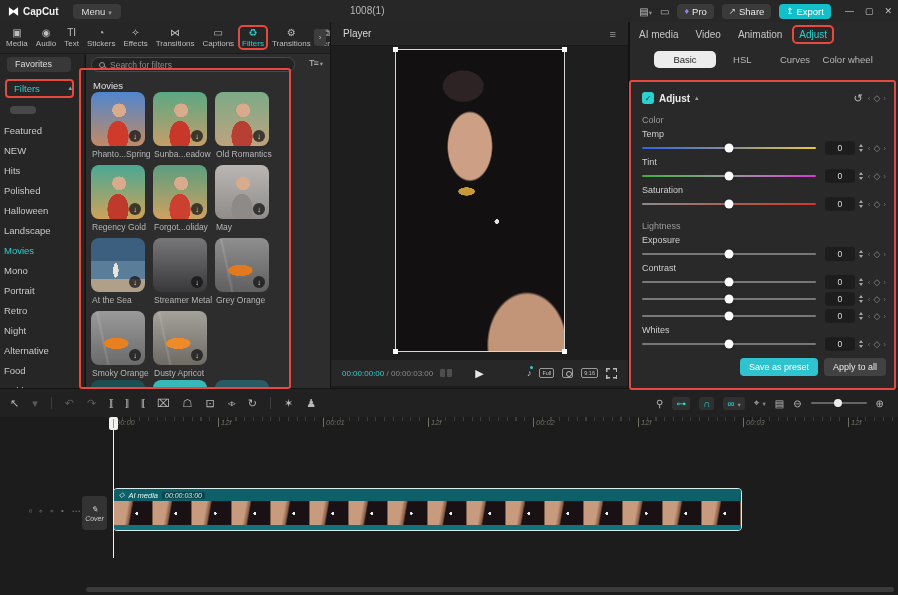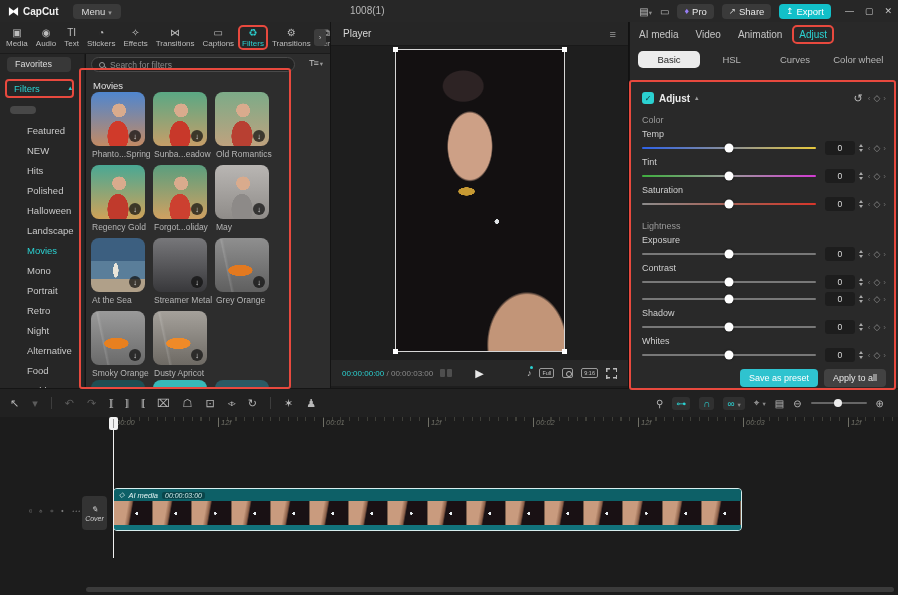--- a/index.html
+++ b/index.html
@@ -33,21 +33,21 @@
 
 
 .cat-panel{position:absolute;left:0;top:54px;width:85px;height:334px;background:#262626;border-right:1px solid #1d1d1d;}
 .fav-btn{margin:3px 7px 0;background:#383838;border-radius:4px;height:15px;line-height:15px;padding-left:8px;font-size:9px;color:#ddd;width:64px;}
 .filters-item{margin:7px 7px 0;height:18px;display:flex;align-items:center;justify-content:space-between;padding:0 5px;font-size:9.5px;color:#2bd1d1;position:relative;}
 .filters-item .lbl{position:relative;padding:1px 2px;}
 .filters-item .lbl::after{content:'';position:absolute;inset:-3px -32px -3px -7px;border:2px solid #e8493e;border-radius:4px;}
 .filters-item .caret{font-size:7px;color:#2bd1d1;}
 .ph-pill{width:26px;height:8px;border-radius:4px;background:#484848;margin:9px 0 0 10px;}
 .cat-list{margin-top:7px;}
-.cat-item{height:20px;line-height:20px;padding-left:4px;font-size:9.5px;color:#c9c9c9;white-space:nowrap;margin-left:23px;}
+.cat-item{height:20px;line-height:20px;padding-left:4px;font-size:9.5px;color:#c9c9c9;white-space:nowrap;}
 .cat-item.active{color:#2bd1d1;}
 
 
 .filter-panel{position:absolute;left:86px;top:54px;width:244px;height:334px;background:#2d2d2d;overflow:hidden;}
 .search{position:absolute;left:5px;top:3px;width:204px;height:15px;background:#232323;border:1px solid #4a4a4a;border-radius:8px;display:flex;align-items:center;gap:5px;padding:0 7px;}
 .search input{background:transparent;border:none;outline:none;color:#bbb;font-size:8.5px;width:100%;}
 .search input::placeholder{color:#8b8b8b;}
 .mag{width:6px;height:6px;border:1px solid #999;border-radius:50%;position:relative;flex:none;}
 .mag::after{content:'';position:absolute;width:3px;height:1px;background:#999;transform:rotate(45deg);right:-3px;bottom:-1px;}
 .sort-ic{position:absolute;right:8px;top:4px;font-size:9px;color:#c2c2c2;letter-spacing:-1px;}
@@ -113,21 +113,21 @@
  linear-gradient(#bbb,#bbb) left bottom/1.5px 4px no-repeat,
  linear-gradient(#bbb,#bbb) right bottom/4px 1.5px no-repeat,
  linear-gradient(#bbb,#bbb) right bottom/1.5px 4px no-repeat;}
 
 
 .rpanel{position:absolute;left:630px;top:22px;width:268px;height:366px;background:#292929;}
 .rtabs{height:24px;display:flex;align-items:center;gap:17px;padding:0 9px;font-size:10px;}
 .rtab{color:#c6c6c6;position:relative;}
 .rtab.active{color:#2bd1d1;}
 .rtab.hl::after{content:'';position:absolute;inset:-4px -7px;border:2px solid #e8493e;border-radius:5px;}
-.subtabs{height:24px;display:flex;align-items:center;padding:2px 8px 0;}
+.subtabs{height:24px;display:flex;align-items:center;padding:2px 24px 0;}
 .stab{font-size:9.5px;color:#b5b5b5;flex:1;text-align:center;}
 .stab.active{flex:none;width:62px;background:#ececec;color:#1f1f1f;border-radius:5px;height:17px;line-height:17px;}
 .adj{position:absolute;left:0;top:58px;right:0;bottom:0;padding:10px 12px 0;}
 .adj-head{display:flex;align-items:center;gap:5px;height:16px;}
 .chk{width:12px;height:12px;background:#2bd1d1;border-radius:3px;color:#103535;font-size:8px;display:flex;align-items:center;justify-content:center;}
 .adj-title{font-size:10px;font-weight:bold;color:#ebebeb;}
 .adj-head .caret{font-size:7px;color:#9a9a9a;}
 .adj-head .sp{flex:1;}
 .reset{color:#c0c0c0;font-size:11px;}
 .kf-group{display:flex;align-items:center;gap:3px;color:#6e6e6e;font-size:8px;}
@@ -560,21 +560,20 @@
                     <i class="sd"></i>
                   </span>
                     <span class="kf-group">
                       <span>‹</span>
                       <span class="d">◇</span>
                       <span>›</span>
                     </span>
                   </div>
                 </div>
               <div class="srow">
-                  <div class="slabel">Shadow</div>
                   <div class="sctrl">
                     <div class="strack track-plain">
                     <i class="sthumb"></i>
                   </div>
                     <div class="sval">0</div>
                     <span class="stepper">
                     <i class="su"></i>
                     <i class="sd"></i>
                   </span>
                     <span class="kf-group">

